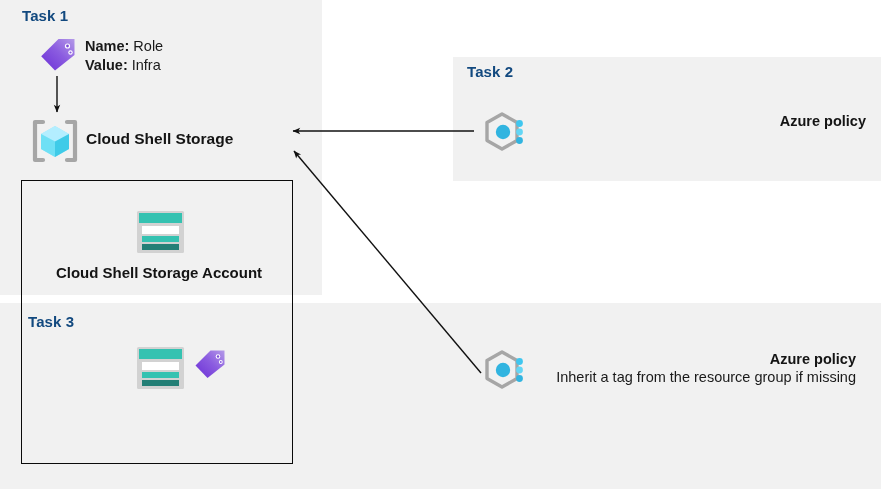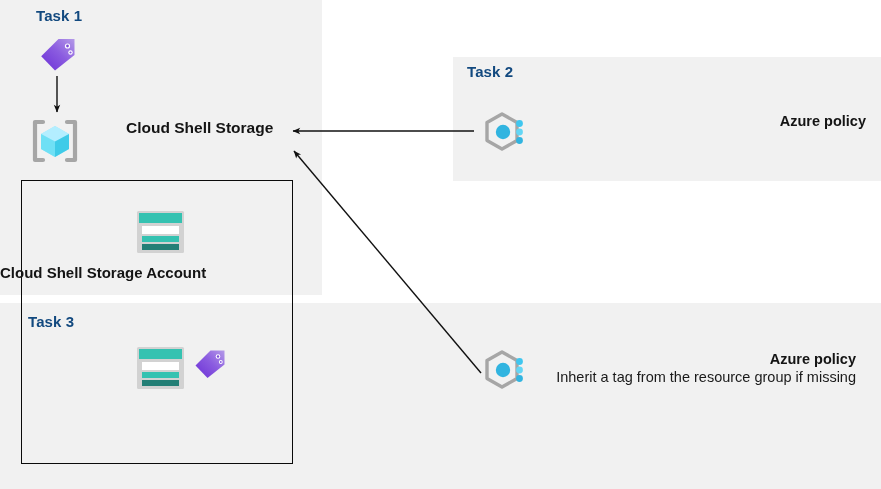--- a/index.html
+++ b/index.html
@@ -26,58 +26,58 @@
 
   
   .task-label{
     position:absolute;
     color:#12497f;
     font-weight:bold;
     font-size:15px;
     letter-spacing:.1px;
     white-space:nowrap;
   }
-  #task1-label{left:36px;top:7px;}
+  #task1-label{left:22px;top:7px;}
   #task2-label{left:467px;top:63px;}
   #task3-label{left:28px;top:313px;}
 
   .kv{
     position:absolute;
     font-size:14.5px;
     color:#1a1a1a;
     line-height:19px;
     white-space:nowrap;
   }
   #tag-kv{left:85px;top:37px;}
   .kv b{font-weight:bold;}
 
   .node-title{
     position:absolute;
     font-weight:bold;
     font-size:15.5px;
     color:#141414;
     line-height:20px;
   }
-  #rg-title{left:86px;top:118px;width:200px;margin-left:40px;}
+  #rg-title{left:86px;top:129px;width:200px;}
 
   .pol-block{position:absolute;text-align:right;}
   .pol-title{
     font-weight:bold;font-size:14.5px;color:#141414;line-height:18px;
     white-space:nowrap;
   }
   .pol-desc{
     font-size:14.5px;color:#1a1a1a;line-height:19px;
   }
   #policy1-text{left:536px;top:112px;width:330px;}
   #policy2-text{left:536px;top:350px;width:320px;}
 
   .acct-label{
     position:absolute;
     font-weight:bold;font-size:15px;color:#141414;
-    text-align:left;white-space:nowrap;
+    text-align:center;white-space:nowrap;
   }
   #acct1-label{left:0px;top:264px;width:318px;}
   #acct2-label{left:21px;top:400px;width:272px;}
 
   
   .icon{position:absolute;}
   #tag-icon-1{left:38px;top:36px;width:40px;height:36px;}
   #rg-icon{left:30px;top:118px;width:50px;height:46px;}
   #storage-icon-1{left:133px;top:209px;width:55px;height:48px;}
   #storage-icon-2{left:133px;top:345px;width:55px;height:48px;}
@@ -112,20 +112,26 @@
         </linearGradient>
       </defs>
       <path d="M20.5 3 L36.5 3 L36.5 19 L17 34.5 L3.2 20.2 Z" fill="url(#tagGrad1)"></path>
       <circle cx="29.5" cy="10" r="2.6" fill="#ffffff"></circle>
       <circle cx="29.5" cy="10" r="1.4" fill="#7a4ad8"></circle>
       <circle cx="32.5" cy="16.5" r="2.2" fill="#ffffff"></circle>
       <circle cx="32.5" cy="16.5" r="1.1" fill="#8a5ce0"></circle>
     </svg>
   </div>
 
+  <div class="kv" id="tag-kv">
+    <div><b>Name:</b>
+      <span>Role</span></div>
+    <div><b>Value:</b>
+      <span>Infra</span></div>
+  </div>
 
   <div class="icon" id="rg-icon">
     <svg viewBox="0 0 50 46" width="50" height="46">
       <path d="M13 4 L5 4 L5 42 L13 42" fill="none" stroke="#a6a6a6" stroke-width="4.2" stroke-linecap="round" stroke-linejoin="round"></path>
       <path d="M37 4 L45 4 L45 42 L37 42" fill="none" stroke="#a6a6a6" stroke-width="4.2" stroke-linecap="round" stroke-linejoin="round"></path>
       <polygon points="25,8 39,16 39,31 25,39 11,31 11,16" fill="#9fe9fb"></polygon>
       <polygon points="25,8 39,16 25,23.5 11,16" fill="#b3eeff"></polygon>
       <polygon points="25,23.5 39,16 39,31 25,39" fill="#3fcbe8"></polygon>
       <polygon points="25,23.5 11,16 11,31 25,39" fill="#6fe0f5"></polygon>
     </svg>

